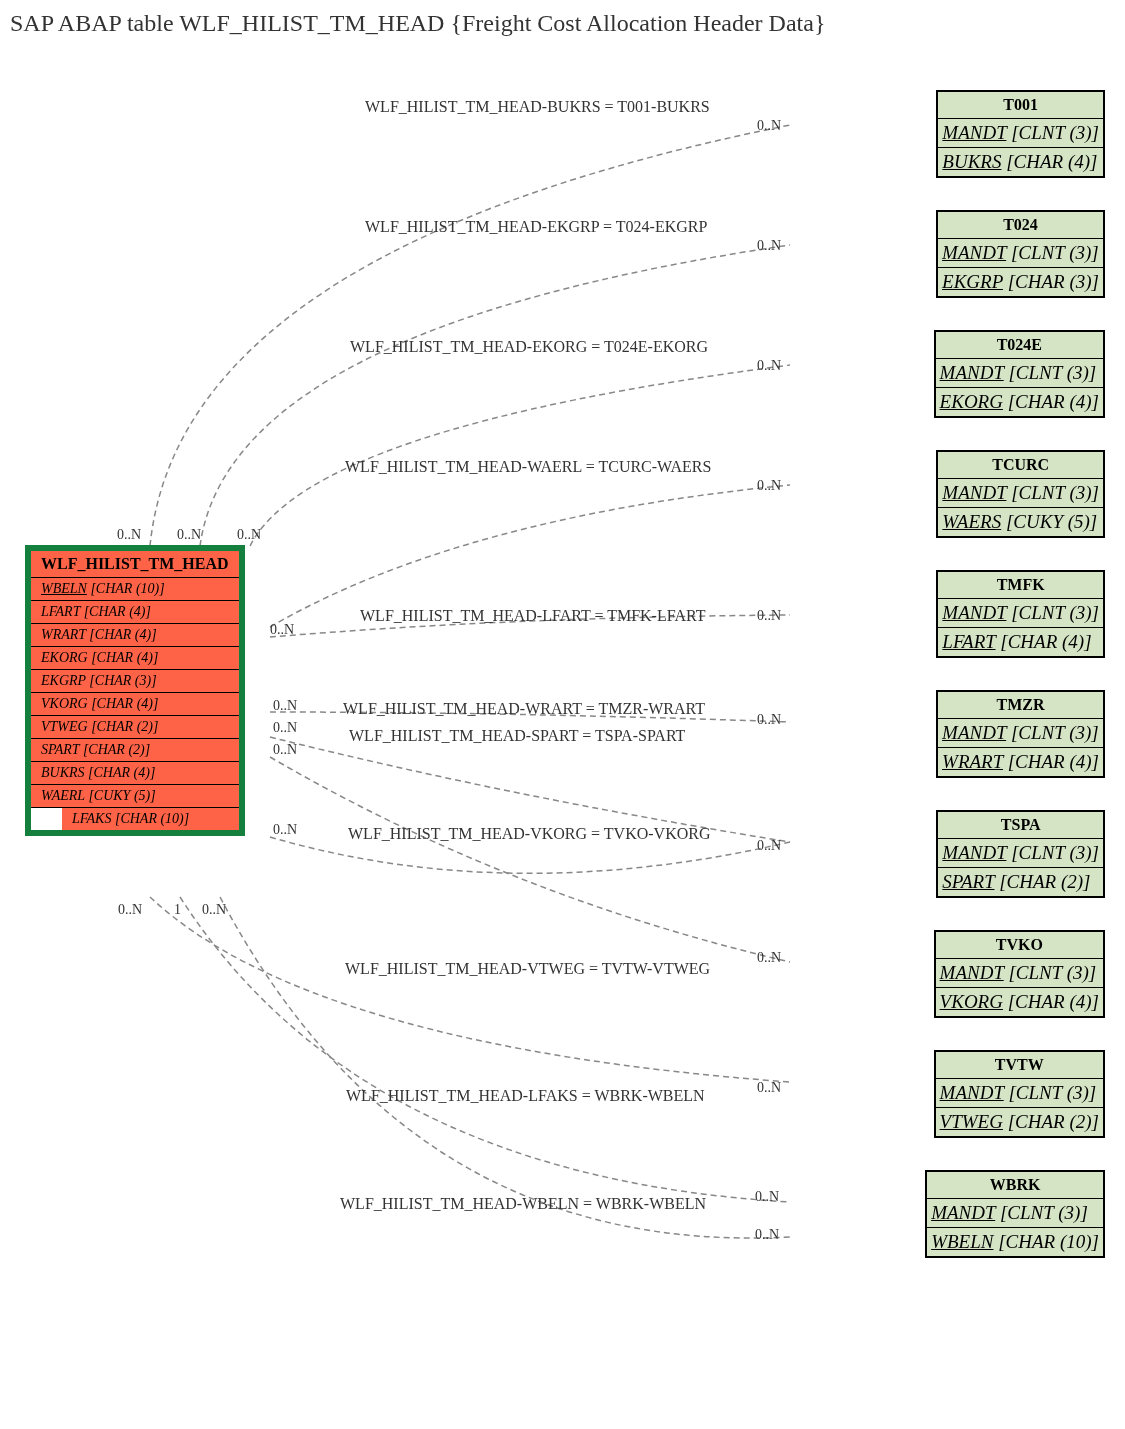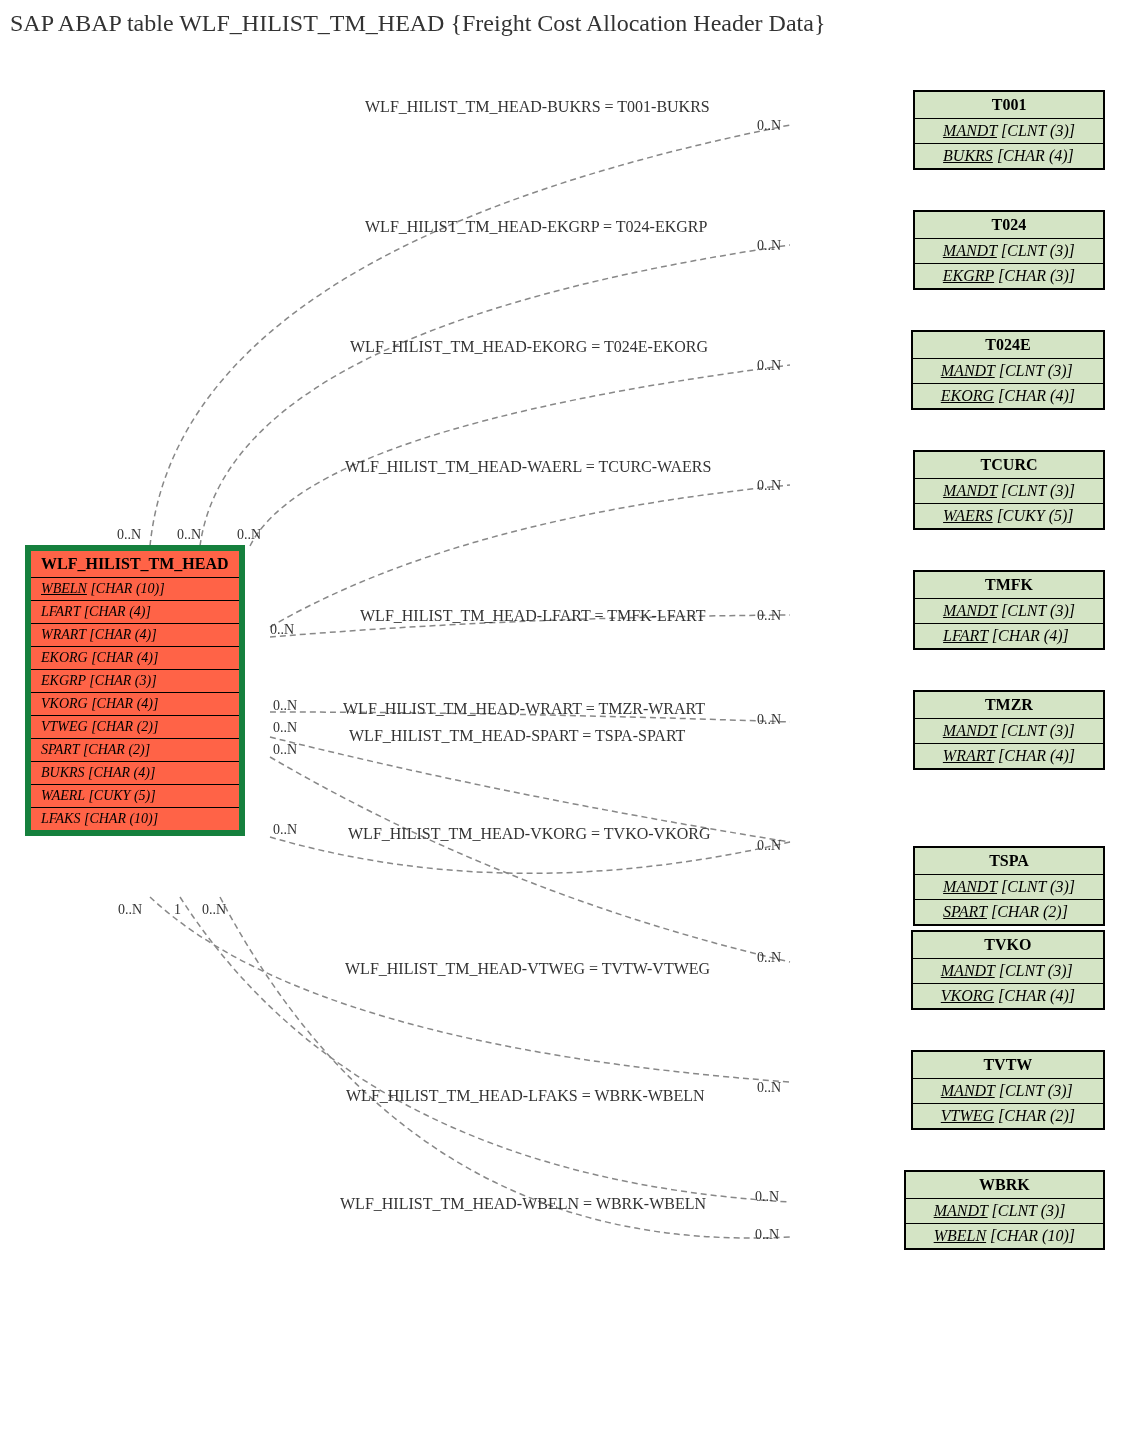--- a/index.html
+++ b/index.html
@@ -35,20 +35,21 @@
     }
     .main-table .field {
       background: #ff6347;
       padding: 3px 10px;
       border-bottom: 1px solid #000;
       font-style: italic;
       font-size: 14px;
     }
     .main-table .field:last-child {
       border-bottom: none;
+      margin-left: 31px;
     }
     .main-table .field .field-name {
       text-decoration: underline;
     }
     .main-table .field .field-name.no-underline {
       text-decoration: none;
     }
     .ref-table {
       position: absolute;
       border: 2px solid #000;
@@ -56,24 +57,24 @@
     .ref-table .header {
       background: #d4e4c5;
       font-weight: bold;
       padding: 4px 0;
       border-bottom: 1px solid #000;
       text-align: center;
       font-size: 16px;
     }
     .ref-table .field {
       background: #d4e4c5;
-      padding: 3px 28px;
+      padding: 3px 4px;
       border-bottom: 1px solid #000;
       font-style: italic;
-      font-size: 16px;
+      font-size: 19px;
     }
     .ref-table .field:last-child {
       border-bottom: none;
     }
     .ref-table .field .field-name {
       text-decoration: underline;
     }
     .relation-label {
       position: absolute;
       font-size: 16px;
@@ -156,21 +157,21 @@
       <div class="ref-table" style="right: 10px; top: 523px;">
         <div class="header">TMFK</div>
         <div class="field"><span class="field-name">MANDT</span> <span>[CLNT (3)]</span></div>
         <div class="field"><span class="field-name">LFART</span> <span>[CHAR (4)]</span></div>
       </div>
       <div class="ref-table" style="right: 10px; top: 643px;">
         <div class="header">TMZR</div>
         <div class="field"><span class="field-name">MANDT</span> <span>[CLNT (3)]</span></div>
         <div class="field"><span class="field-name">WRART</span> <span>[CHAR (4)]</span></div>
       </div>
-      <div class="ref-table" style="right: 10px; top: 763px; margin-top: 36px;">
+      <div class="ref-table" style="right: 10px; top: 763px;">
         <div class="header">TSPA</div>
         <div class="field"><span class="field-name">MANDT</span> <span>[CLNT (3)]</span></div>
         <div class="field"><span class="field-name">SPART</span> <span>[CHAR (2)]</span></div>
       </div>
       <div class="ref-table" style="right: 10px; top: 883px;">
         <div class="header">TVKO</div>
         <div class="field"><span class="field-name">MANDT</span> <span>[CLNT (3)]</span></div>
         <div class="field"><span class="field-name">VKORG</span> <span>[CHAR (4)]</span></div>
       </div>
       <div class="ref-table" style="right: 10px; top: 1003px;">

